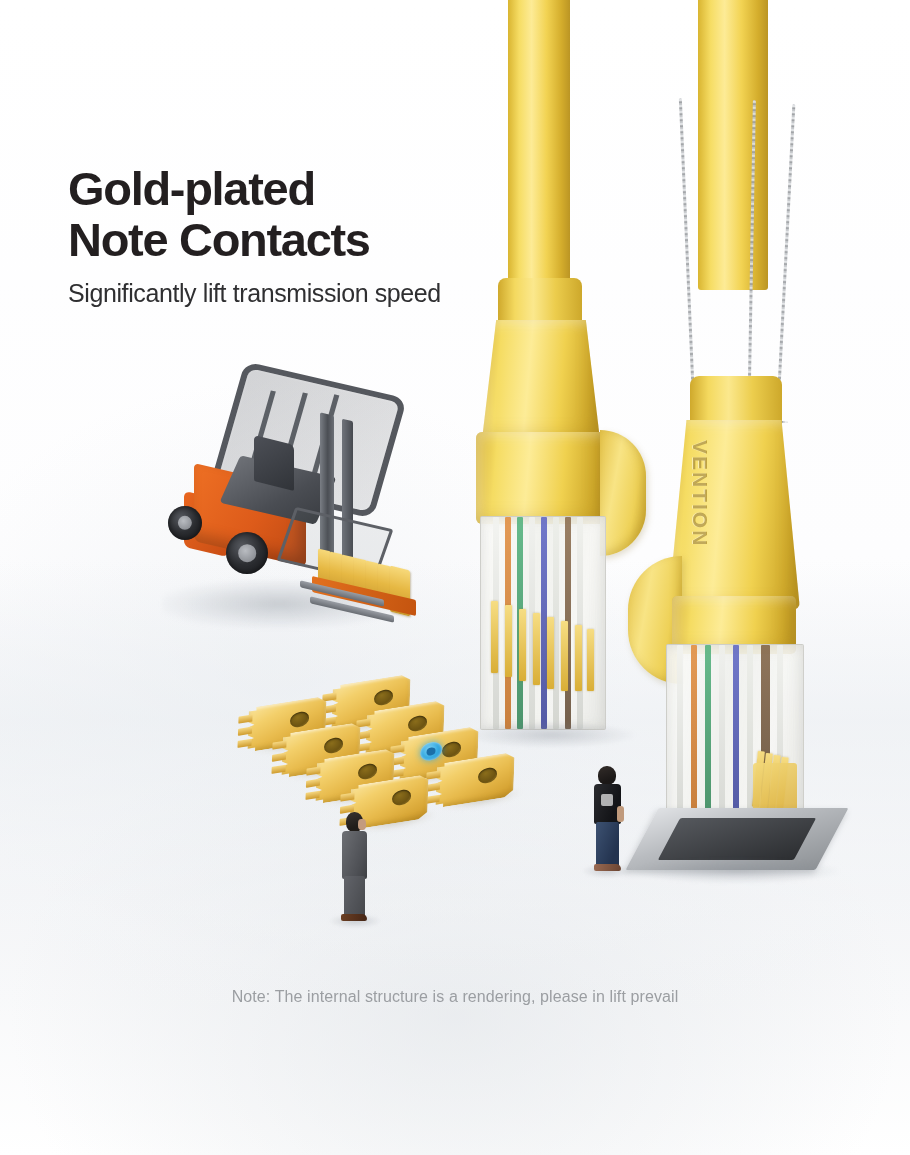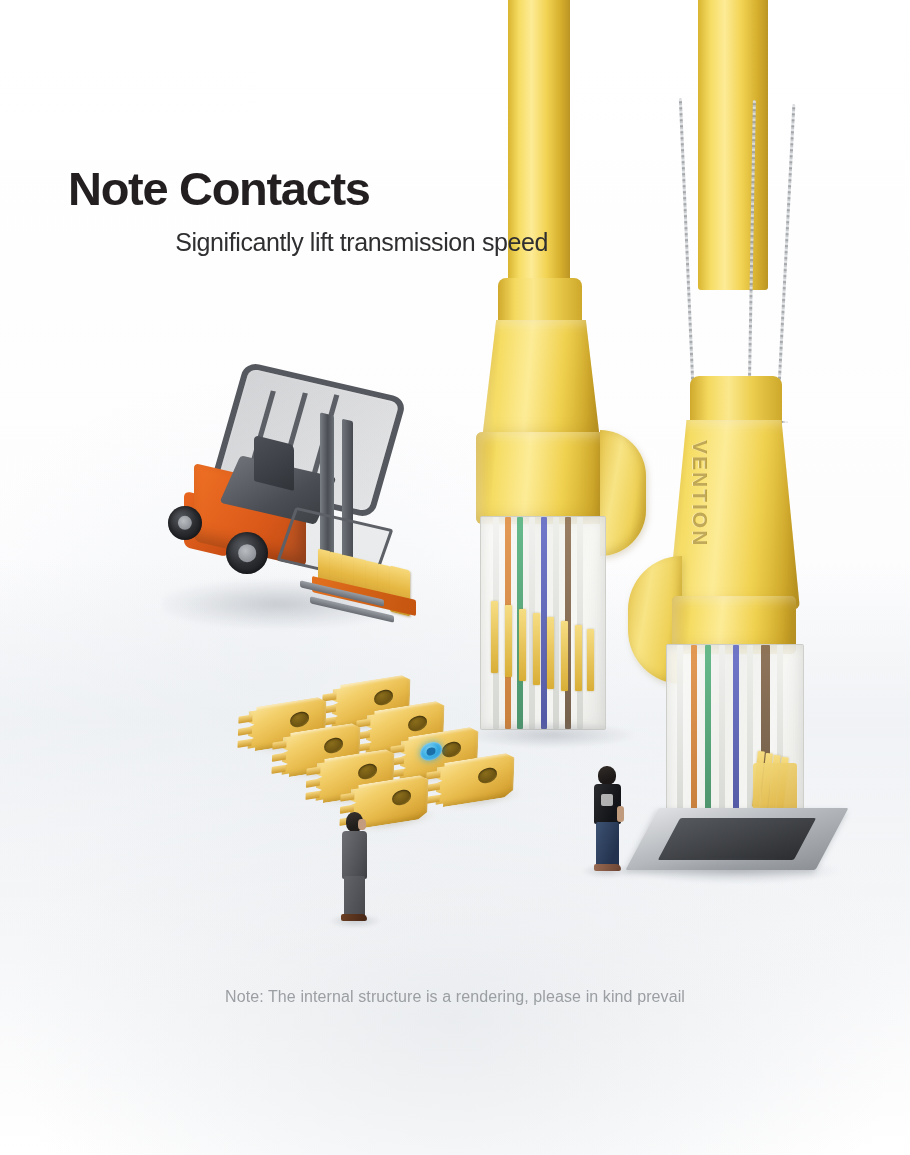--- a/index.html
+++ b/index.html
@@ -43,21 +43,20 @@
     line-height:1.08;
     letter-spacing:-1.3px;
   }
   .title span{display:block;}
   .subtitle{
     margin-top:13px;
     color:#2f2f31;
     font-size:25px;
     font-weight:400;
     letter-spacing:-.4px;
-    text-align:right;
   }
 
   
   .obj{position:absolute;}
 
   
   #forklift{left:150px;top:368px;width:260px;height:270px;}
   .fl-shadow{
     position:absolute;left:12px;top:212px;width:235px;height:48px;
     background:radial-gradient(ellipse at 50% 50%, rgba(120,128,138,.34) 0%, rgba(150,158,168,.12) 55%, rgba(255,255,255,0) 78%);
@@ -460,20 +459,21 @@
     <div class="p-torso" style="left:8px;top:18px;width:27px;height:40px;background:linear-gradient(110deg,#2a2b2f,#131417 72%);"></div>
     <div style="position:absolute;left:15px;top:28px;width:12px;height:12px;border-radius:2px;background:rgba(235,235,235,.72);"></div>
     <div style="position:absolute;left:31px;top:40px;width:7px;height:16px;border-radius:3px;background:#c09a7c;"></div>
     <div class="p-legs" style="left:10px;top:56px;width:23px;height:46px;background:linear-gradient(110deg,#3d5272,#23334f 75%);"></div>
     <div style="position:absolute;left:8px;top:98px;width:27px;height:7px;border-radius:3px 7px 3px 3px;background:linear-gradient(100deg,#9a6a52,#6a4432);"></div>
   </div>
 
 
   <div class="headline">
     <div class="title">
+      <span>Gold-plated</span>
       <span>Note Contacts</span>
     </div>
     <div class="subtitle">Significantly lift transmission speed</div>
   </div>
 
-  <div class="note">Note: The internal structure is a rendering, please in kind prevail</div>
+  <div class="note">Note: The internal structure is a rendering, please in lift prevail</div>
 
 </div>
 
 </body></html>

